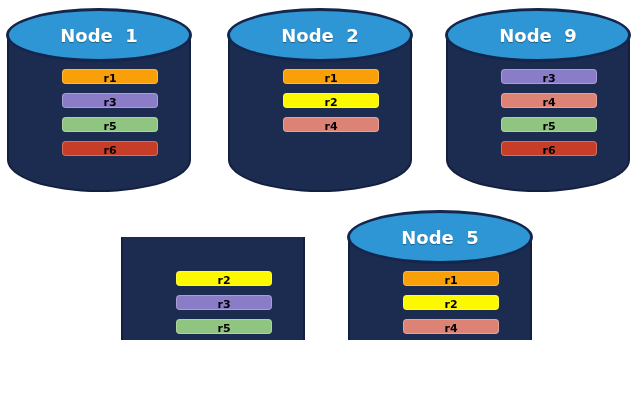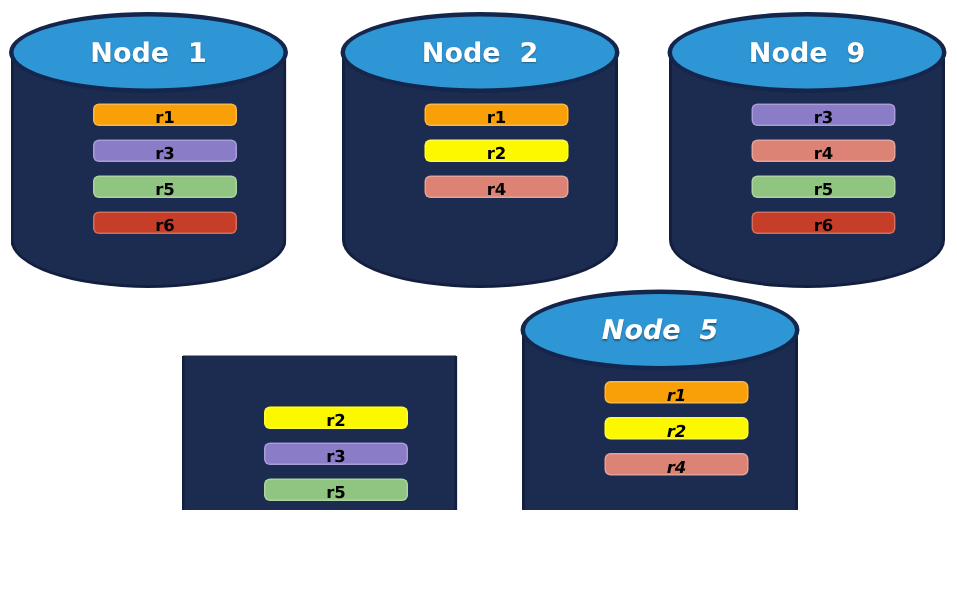--- a/index.html
+++ b/index.html
@@ -155,21 +155,21 @@
         </div>
         <div class="bar" style="background: rgb(144, 197, 129);">
           <span class="bar-label">r5</span>
         </div>
         <div class="bar" style="background: rgb(198, 62, 40);">
           <span class="bar-label">r6</span>
         </div>
       </div>
     </div>
 
-    <div class="cylinder" style="left: 347px; top: 193px; font-style: italic;">
+    <div class="cylinder" style="left: 347px; top: 210px;">
       <div class="cyl-body"></div>
       <div class="cyl-top">
         <span class="cyl-title">Node  5</span>
       </div>
       <div class="bars">
         <div class="bar" style="background: rgb(249, 160, 9);">
           <span class="bar-label">r1</span>
         </div>
         <div class="bar" style="background: rgb(252, 248, 0);">
           <span class="bar-label">r2</span>

